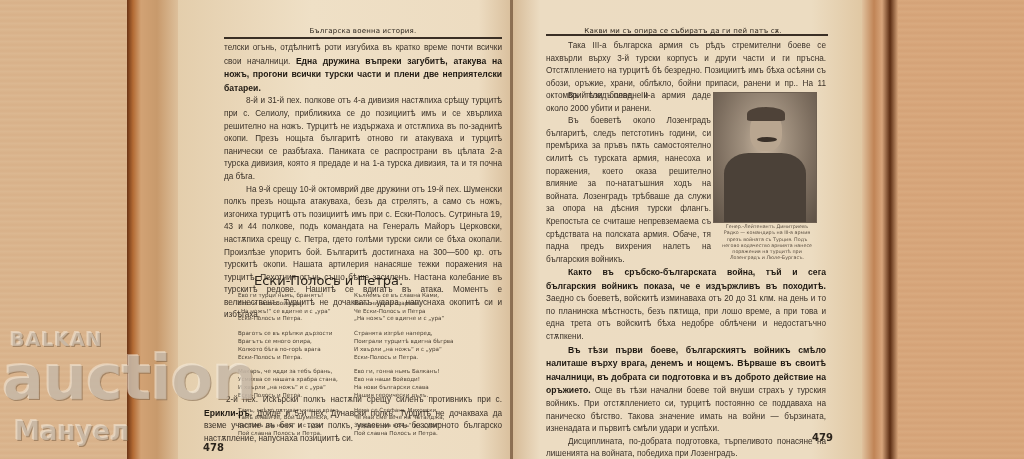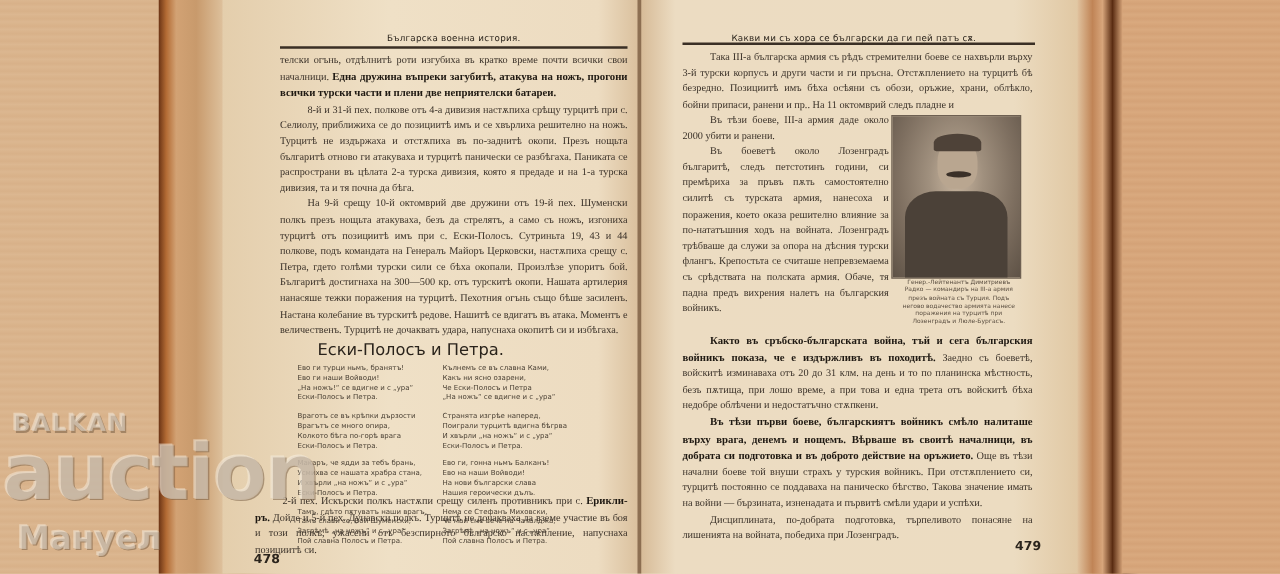--- a/index.html
+++ b/index.html
@@ -18,21 +18,21 @@
     background: linear-gradient(90deg,#e0c29e 0px,#c08456 12px,#d7a57b 20px,#5a2c12 28px,#d5a378 36px); }
   .page { position:absolute; top:0; height:459px; }
   .page-left { left:178px; width:334px;
     background: linear-gradient(90deg,#e4ceac 0%,#efe0c6 40%,#eddcc1 90%,#d9bf9c 100%); }
   .page-right { left:512px; width:352px;
     background: linear-gradient(90deg,#d6ba96 0%,#ecdcc2 8%,#ecdcc1 85%,#e0c7a2 100%); }
   .gutter { position:absolute; left:510px; top:0; width:3px; height:459px; background:#5a3a22; opacity:.6; }
   .running-head { position:absolute; top:27px; font-size:7px; font-weight:normal; text-align:center;
     font-family:"DejaVu Sans", sans-serif; letter-spacing:.2px; }
   .rule { position:absolute; height:2px; background:#3a2f25; }
-  .text { position:absolute; font-family:Liberation Serif, serif; font-size:8.2px; line-height:12.6px;
+  .text { position:absolute; font-family:Liberation Sans, sans-serif; font-size:8.2px; line-height:12.6px;
     text-align:justify; color:#3a3128; }
   .text p { margin:0; }
   .ind { text-indent:22px; }
   .b { font-weight:bold; color:#1f1912; font-size:8.6px; }
   .poem-title { position:absolute; left:254px; top:273px; font-size:13px; font-family:"DejaVu Sans", sans-serif; color:#2a231b; }
   .poem { position:absolute; font-family:"DejaVu Sans", sans-serif; font-size:5.6px; line-height:7.8px; color:#4a4034; }
   .stanza { margin-bottom:7px; }
   .page-num { position:absolute; font-size:10px; font-weight:bold; font-family:"DejaVu Sans", sans-serif; }
   .photo { position:absolute; left:713px; top:92px; width:102px; height:129px;
     background: radial-gradient(ellipse at 50% 38%,#c9b6a0 0%,#a0907e 30%,#7e6f60 65%,#5e5246 100%); border:1px solid #6e6052; }
@@ -123,21 +123,21 @@
       <div>Загрѣмѣ „на ножъ“ и с „ура“</div>
       <div>Пой славна Полосъ и Петра.</div>
   </div>
 </div>
 
 <div class="text" style="left:204px;top:394px;width:298px;">
   <p class="ind"><span>2-й пех. Искърски полкъ настѫпи срещу силенъ противникъ при с. </span><span class="b">Ерикли-ръ.</span><span> Дойде и 5-й пех. Дунавски полкъ. Турцитѣ не дочакваха да вземе участие въ боя и този полкъ, ужасени отъ безспирното българско настѫпление, напуснаха позициитѣ си.</span></p>
 </div>
 <div class="page-num" style="left:203px;top:442px;">478</div>
 
-<div class="running-head" style="left:548px;width:270px;">Какви ми съ хора се български да ги пей патъ сѫ.</div>
+<div class="running-head" style="left:548px;width:270px;">Какви ми съ опира се събиратъ да ги пей патъ сѫ.</div>
 <div class="rule" style="left:546px;top:34px;width:282px;"></div>
 
 <div class="text" style="left:546px;top:40px;width:280px;">
   <p class="ind">Така III-а българска армия съ рѣдъ стремителни боеве се нахвърли върху 3-й турски корпусъ и други части и ги пръсна. Отстѫплението на турцитѣ бѣ безредно. Позициитѣ имъ бѣха осѣяни съ обози, оръжие, храни, облѣкло, бойни припаси, ранени и пр.. На 11 октомврий следъ пладне и </p>
 </div>
 <div class="text" style="left:546px;top:90px;width:165px;">
   <p class="ind">Въ тѣзи боеве, III-а армия даде около 2000 убити и ранени.</p>
   <p class="ind">Въ боеветѣ около Лозенградъ българитѣ, следъ петстотинъ години, си премѣриха за пръвъ пѫть самостоятелно силитѣ съ турската армия, нанесоха и поражения, което оказа решително влияние за по-нататъшния ходъ на войната. Лозенградъ трѣбваше да служи за опора на дѣсния турски флангъ. Крепостьта се считаше непревземаема съ срѣдствата на полската армия. Обаче, тя падна предъ вихрения налетъ на българския войникъ.</p>
 </div>
 <div class="text" style="left:546px;top:266px;width:280px;">

